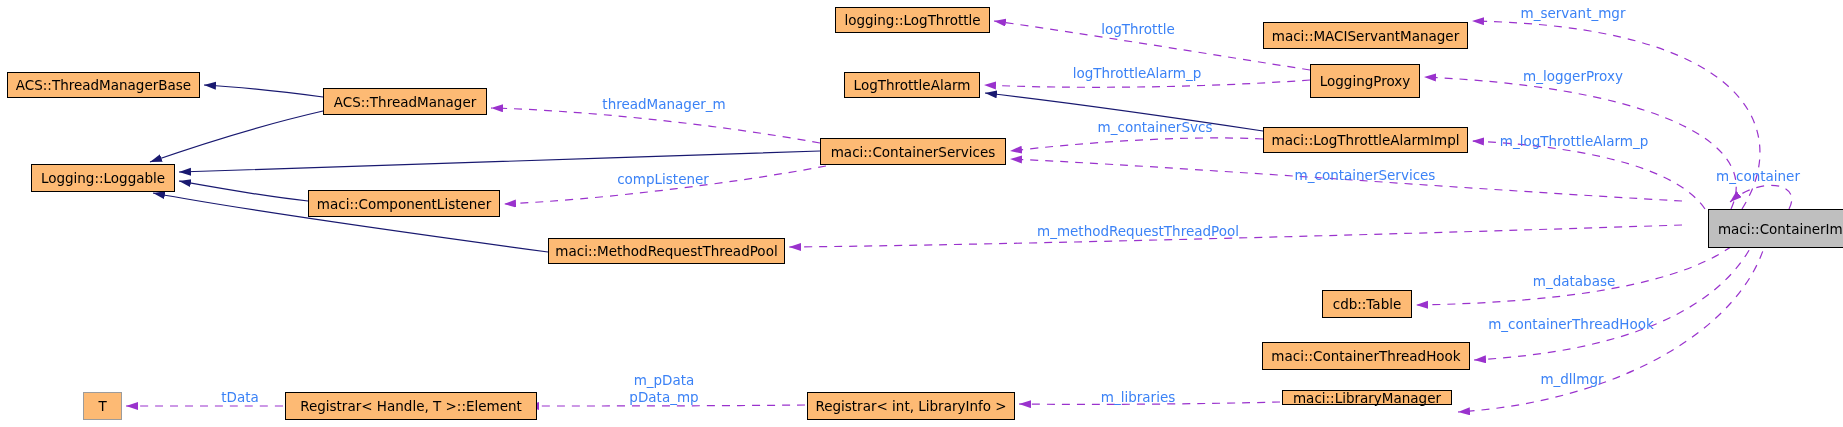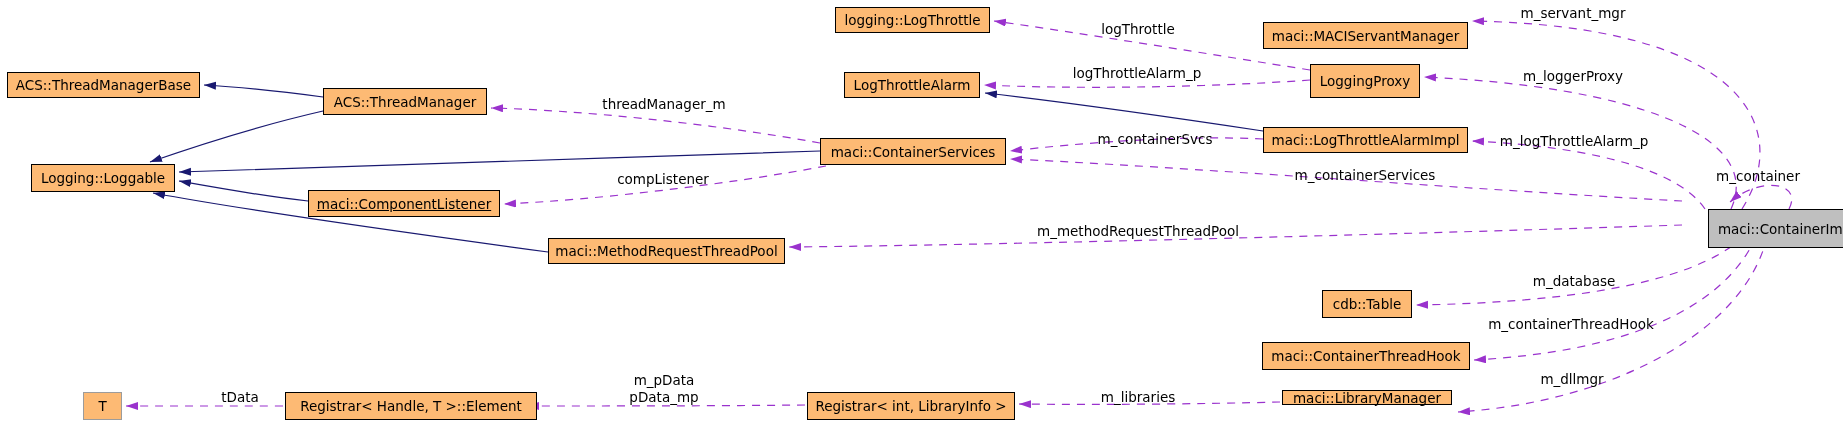--- a/index.html
+++ b/index.html
@@ -4,21 +4,21 @@
 <style>
   html,body{margin:0;padding:0;background:#ffffff;}
   .canvas{position:relative;width:1843px;height:427px;background:#ffffff;overflow:hidden;
           font-family:"DejaVu Sans","Liberation Sans",sans-serif;}
   #edges-svg{position:absolute;left:0;top:0;width:1843px;height:427px;}
   .node{position:absolute;box-sizing:border-box;background:#fdba74;border:1px solid #000000;
         display:flex;align-items:center;justify-content:center;white-space:nowrap;
         font-size:13.5px;color:#000000;cursor:pointer;}
   .node.focus{background:#bfbfbf;}
   .node.template{border-color:#9c9c9c;cursor:default;}
-  .edge-label{position:absolute;transform:translate(-50%,-50%);font-size:13.5px;color:#000000;
+  .edge-label{position:absolute;transform:translate(-50%,-50%);font-size:13.5px;color:#3b82f6;
               white-space:pre-line;text-align:center;line-height:1.25;}
   path.edge{fill:none;}
   path.inheritance{stroke-width:1.2px;}
   path.usage{stroke-width:1.2px;stroke-dasharray:8,7;}
 </style>
 </head>
 <body>
 
 <div class="canvas">
   <svg id="edges-svg" viewBox="0 0 1843 427">
@@ -53,21 +53,21 @@
         <path d="M1767,237 C1745,330 1615,402 1458,412" class="edge usage" stroke="#9a32cd" marker-end="url(#arrow-usage)"></path>
         <path d="M1280,402 C1200,404 1100,405 1019,404" class="edge usage" stroke="#9a32cd" marker-end="url(#arrow-usage)"></path>
         <path d="M805,405 C710,406 610,406 527,406" class="edge usage" stroke="#9a32cd" marker-end="url(#arrow-usage)"></path>
         <path d="M283,406 C230,406 180,406 126,406" class="edge usage" stroke="#9a32cd" marker-end="url(#arrow-usage)"></path>
       </g>
   </svg>
   <div id="node-layer">
       <div class="node class" style="left: 7px; top: 72px; width: 193px; height: 26px;">ACS::ThreadManagerBase</div>
       <div class="node class" style="left: 323px; top: 88px; width: 164px; height: 27px;">ACS::ThreadManager</div>
       <div class="node class" style="left: 31px; top: 164px; width: 144px; height: 28px;">Logging::Loggable</div>
-      <div class="node class" style="left: 308px; top: 190px; width: 192px; height: 27px; text-decoration: underline;">maci::ComponentListener</div>
+      <div class="node class" style="left: 308px; top: 190px; width: 192px; height: 27px;">maci::ComponentListener</div>
       <div class="node class" style="left: 548px; top: 238px; width: 237px; height: 26px;">maci::MethodRequestThreadPool</div>
       <div class="node class" style="left: 835px; top: 7px; width: 155px; height: 26px;">logging::LogThrottle</div>
       <div class="node class" style="left: 844px; top: 72px; width: 136px; height: 26px;">LogThrottleAlarm</div>
       <div class="node class" style="left: 820px; top: 138px; width: 186px; height: 27px;">maci::ContainerServices</div>
       <div class="node class" style="left: 1263px; top: 22px; width: 205px; height: 27px;">maci::MACIServantManager</div>
       <div class="node class" style="left: 1310px; top: 64px; width: 110px; height: 34px;">LoggingProxy</div>
       <div class="node class" style="left: 1263px; top: 127px; width: 205px; height: 26px;">maci::LogThrottleAlarmImpl</div>
       <div class="node focus" style="left: 1682px; top: 209px; width: 157px; height: 39px; margin-left: 26px;">maci::ContainerImpl</div>
       <div class="node class" style="left: 1322px; top: 290px; width: 90px; height: 28px;">cdb::Table</div>
       <div class="node class" style="left: 1262px; top: 342px; width: 208px; height: 28px;">maci::ContainerThreadHook</div>
@@ -75,21 +75,21 @@
       <div class="node class" style="left: 285px; top: 392px; width: 252px; height: 28px;">Registrar&lt; Handle, T &gt;::Element</div>
       <div class="node class" style="left: 807px; top: 392px; width: 208px; height: 28px;">Registrar&lt; int, LibraryInfo &gt;</div>
       <div class="node class" style="left: 1282px; top: 390px; width: 170px; height: 15px;">maci::LibraryManager</div>
     </div>
   <div id="label-layer">
       <div class="edge-label" style="left: 1138px; top: 29px;">logThrottle</div>
       <div class="edge-label" style="left: 1137px; top: 73px;">logThrottleAlarm_p</div>
       <div class="edge-label" style="left: 1573px; top: 13px;">m_servant_mgr</div>
       <div class="edge-label" style="left: 1573px; top: 76px;">m_loggerProxy</div>
       <div class="edge-label" style="left: 1574px; top: 141px;">m_logThrottleAlarm_p</div>
-      <div class="edge-label" style="left: 1137px; top: 139px; padding-left: 36px;">m_containerSvcs</div>
+      <div class="edge-label" style="left: 1137px; top: 127px; padding-left: 36px;">m_containerSvcs</div>
       <div class="edge-label" style="left: 1365px; top: 175px;">m_containerServices</div>
       <div class="edge-label" style="left: 663px; top: 179px;">compListener</div>
       <div class="edge-label" style="left: 1138px; top: 231px;">m_methodRequestThreadPool</div>
       <div class="edge-label" style="left: 664px; top: 104px;">threadManager_m</div>
       <div class="edge-label" style="left: 1758px; top: 176px;">m_container</div>
       <div class="edge-label" style="left: 1574px; top: 281px;">m_database</div>
       <div class="edge-label" style="left: 1571px; top: 324px;">m_containerThreadHook</div>
       <div class="edge-label" style="left: 1572px; top: 379px;">m_dllmgr</div>
       <div class="edge-label" style="left: 1138px; top: 397px;">m_libraries</div>
       <div class="edge-label" style="left: 664px; top: 389px;">m_pData

